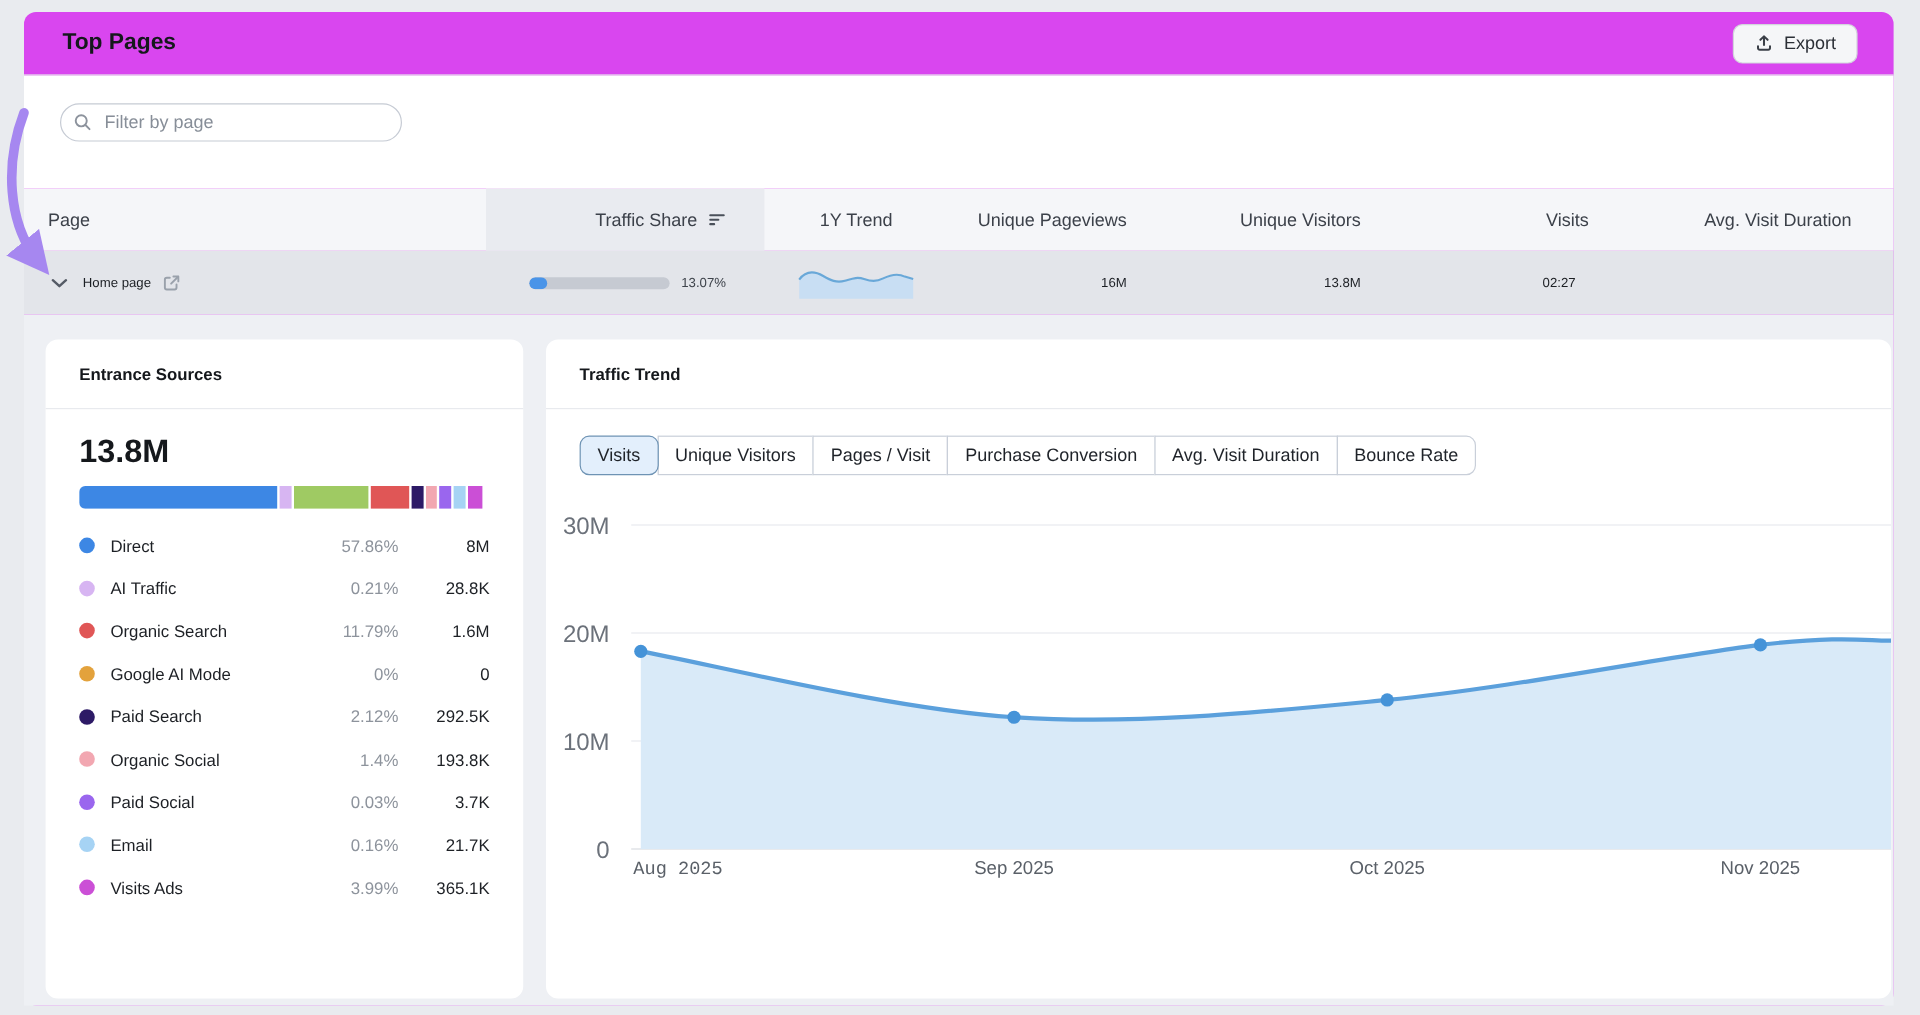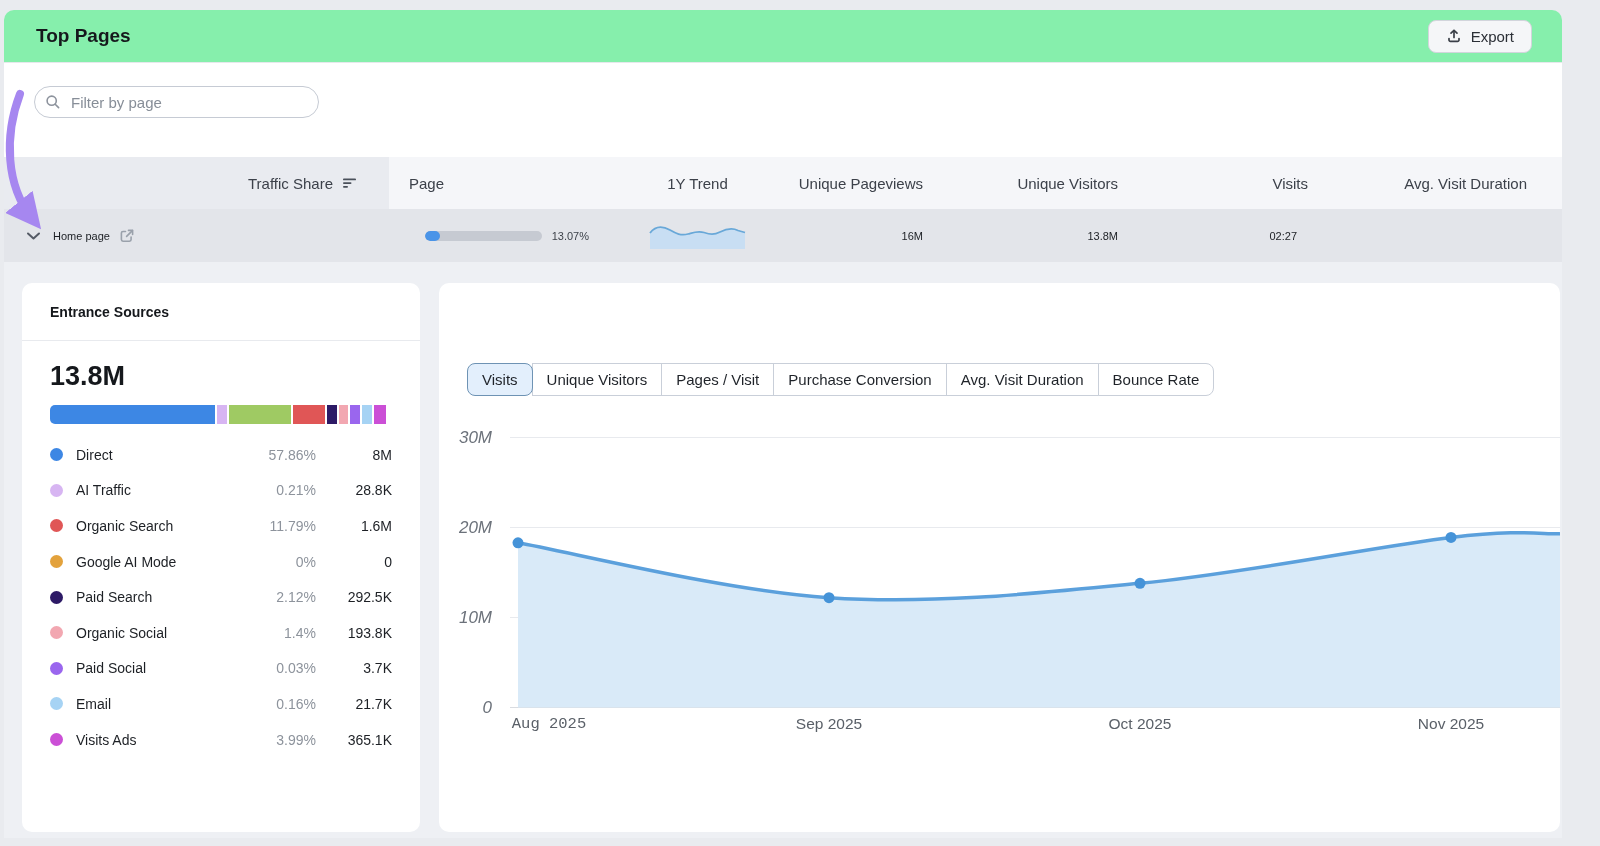--- a/index.html
+++ b/index.html
@@ -4,22 +4,22 @@
 <style>
   * { box-sizing: border-box; margin: 0; padding: 0; }
   html,body { width:1600px; height:846px; }
   body {
     background:#e9ebef;
     font-family:"Liberation Sans", sans-serif;
     position:relative; overflow:hidden;
     color:#1c1f24;
   }
   .card {
-    position:absolute; left:4px; top:10px; width:1558px; height:828px;
-    background:#86efac; border-radius:10px;
+    position:absolute; left:20px; top:10px; width:1558px; height:828px;
+    background:#d946ef; border-radius:10px;
     display:flex; flex-direction:column;justify-content:space-between;
   }
   
   .card-header {
     height:53px; flex:0 0 53px;
     display:flex; align-items:center; justify-content:space-between;
     padding:0 30px 0 32px; border-bottom:1px solid #e6e8ec;
   }
   .card-title { font-size:19px; font-weight:bold; color:#15181c; }
   .export-btn {
@@ -87,21 +87,21 @@
   .tab {
     padding:7px 14px; font-size:15px; color:#1f2329; background:#fff;
     border:1px solid #c9cfd9; margin-left:-1px; cursor:pointer; white-space:nowrap;
     font-family:inherit; position:relative;
   }
   .tab:first-child { border-radius:8px 0 0 8px; margin-left:0; }
   .tab:last-child { border-radius:0 8px 8px 0; }
   .tab.selected { background:#e3effc; border-color:#6e93b4; z-index:1; border-radius:8px; }
   .gridline { position:absolute; left:71px; right:0; height:1px; background:#e8eaee; }
   .gridline.zero { background:#d9dce1; }
-  .ytick { position:absolute; left:0; width:53px; text-align:right; font-size:17px; color:#6b717a;font-style:italic; }
+  .ytick { position:absolute; left:0; width:53px; text-align:right; font-size:20px; color:#6b717a; }
   #trend-svg { position:absolute; left:71px; top:146px; height:280px; }
   .x-labels { position:absolute; left:71px; right:0; top:432px; height:22px; }
   .x-labels span { position:absolute; transform:translateX(-50%); font-size:15.5px; color:#5a6068; white-space:nowrap; }
   
   .anno-arrow { position:absolute; left:0px; top:88px; z-index:5; pointer-events:none; }
 </style>
 </head>
 <body>
 
 <div class="card">
@@ -126,31 +126,31 @@
         <svg width="16" height="16" viewBox="0 0 16 16" fill="none" stroke="#8d939d" stroke-width="1.6" stroke-linecap="round">
           <circle cx="6.7" cy="6.7" r="4.6"></circle>
             <path d="M10.2 10.2 L13.6 13.6"></path>
         </svg>
       </span>
       <input class="filter-input" type="text" placeholder="Filter by page" style="">
     </div>
   </div>
 
   <div class="thead">
+    <div class="th th-page">Page</div>
     <div class="th th-share">
       <span>Traffic Share</span>
       <span style="display:flex;">
         <svg width="15" height="12" viewBox="0 0 15 12" fill="#4a505a">
           <rect x="1" y="1.5" width="13" height="1.8" rx="0.9"></rect>
           <rect x="1" y="5.2" width="8.5" height="1.8" rx="0.9"></rect>
           <rect x="1" y="8.9" width="5" height="1.8" rx="0.9"></rect>
         </svg>
       </span>
     </div>
-    <div class="th th-page">Page</div>
     <div class="th th-trend">1Y Trend</div>
     <div class="th th-num">Unique Pageviews</div>
     <div class="th th-num">Unique Visitors</div>
     <div class="th th-num">Visits</div>
     <div class="th th-dur">Avg. Visit Duration</div>
   </div>
 
   <div class="trow">
     <div class="td td-page">
       <span style="display:flex; cursor:pointer;">
@@ -256,20 +256,21 @@
         <div class="legend-row">
             <span class="legend-dot" style="background: rgb(203, 79, 214);"></span>
             <span class="legend-label">Visits Ads</span>
             <span class="legend-pct">3.99%</span>
             <span class="legend-val">365.1K</span>
           </div>
       </div>
     </div>
 
     <div class="panel panel-traffic" style="overflow:hidden;">
+      <div class="panel-header">Traffic Trend</div>
       <div class="tabs">
         <button class="tab selected">Visits</button>
         <button class="tab">Unique Visitors</button>
         <button class="tab">Pages / Visit</button>
         <button class="tab">Purchase Conversion</button>
         <button class="tab">Avg. Visit Duration</button>
         <button class="tab">Bounce Rate</button>
       </div>
 
       <div class="gridline" style="top:154px;"></div>

